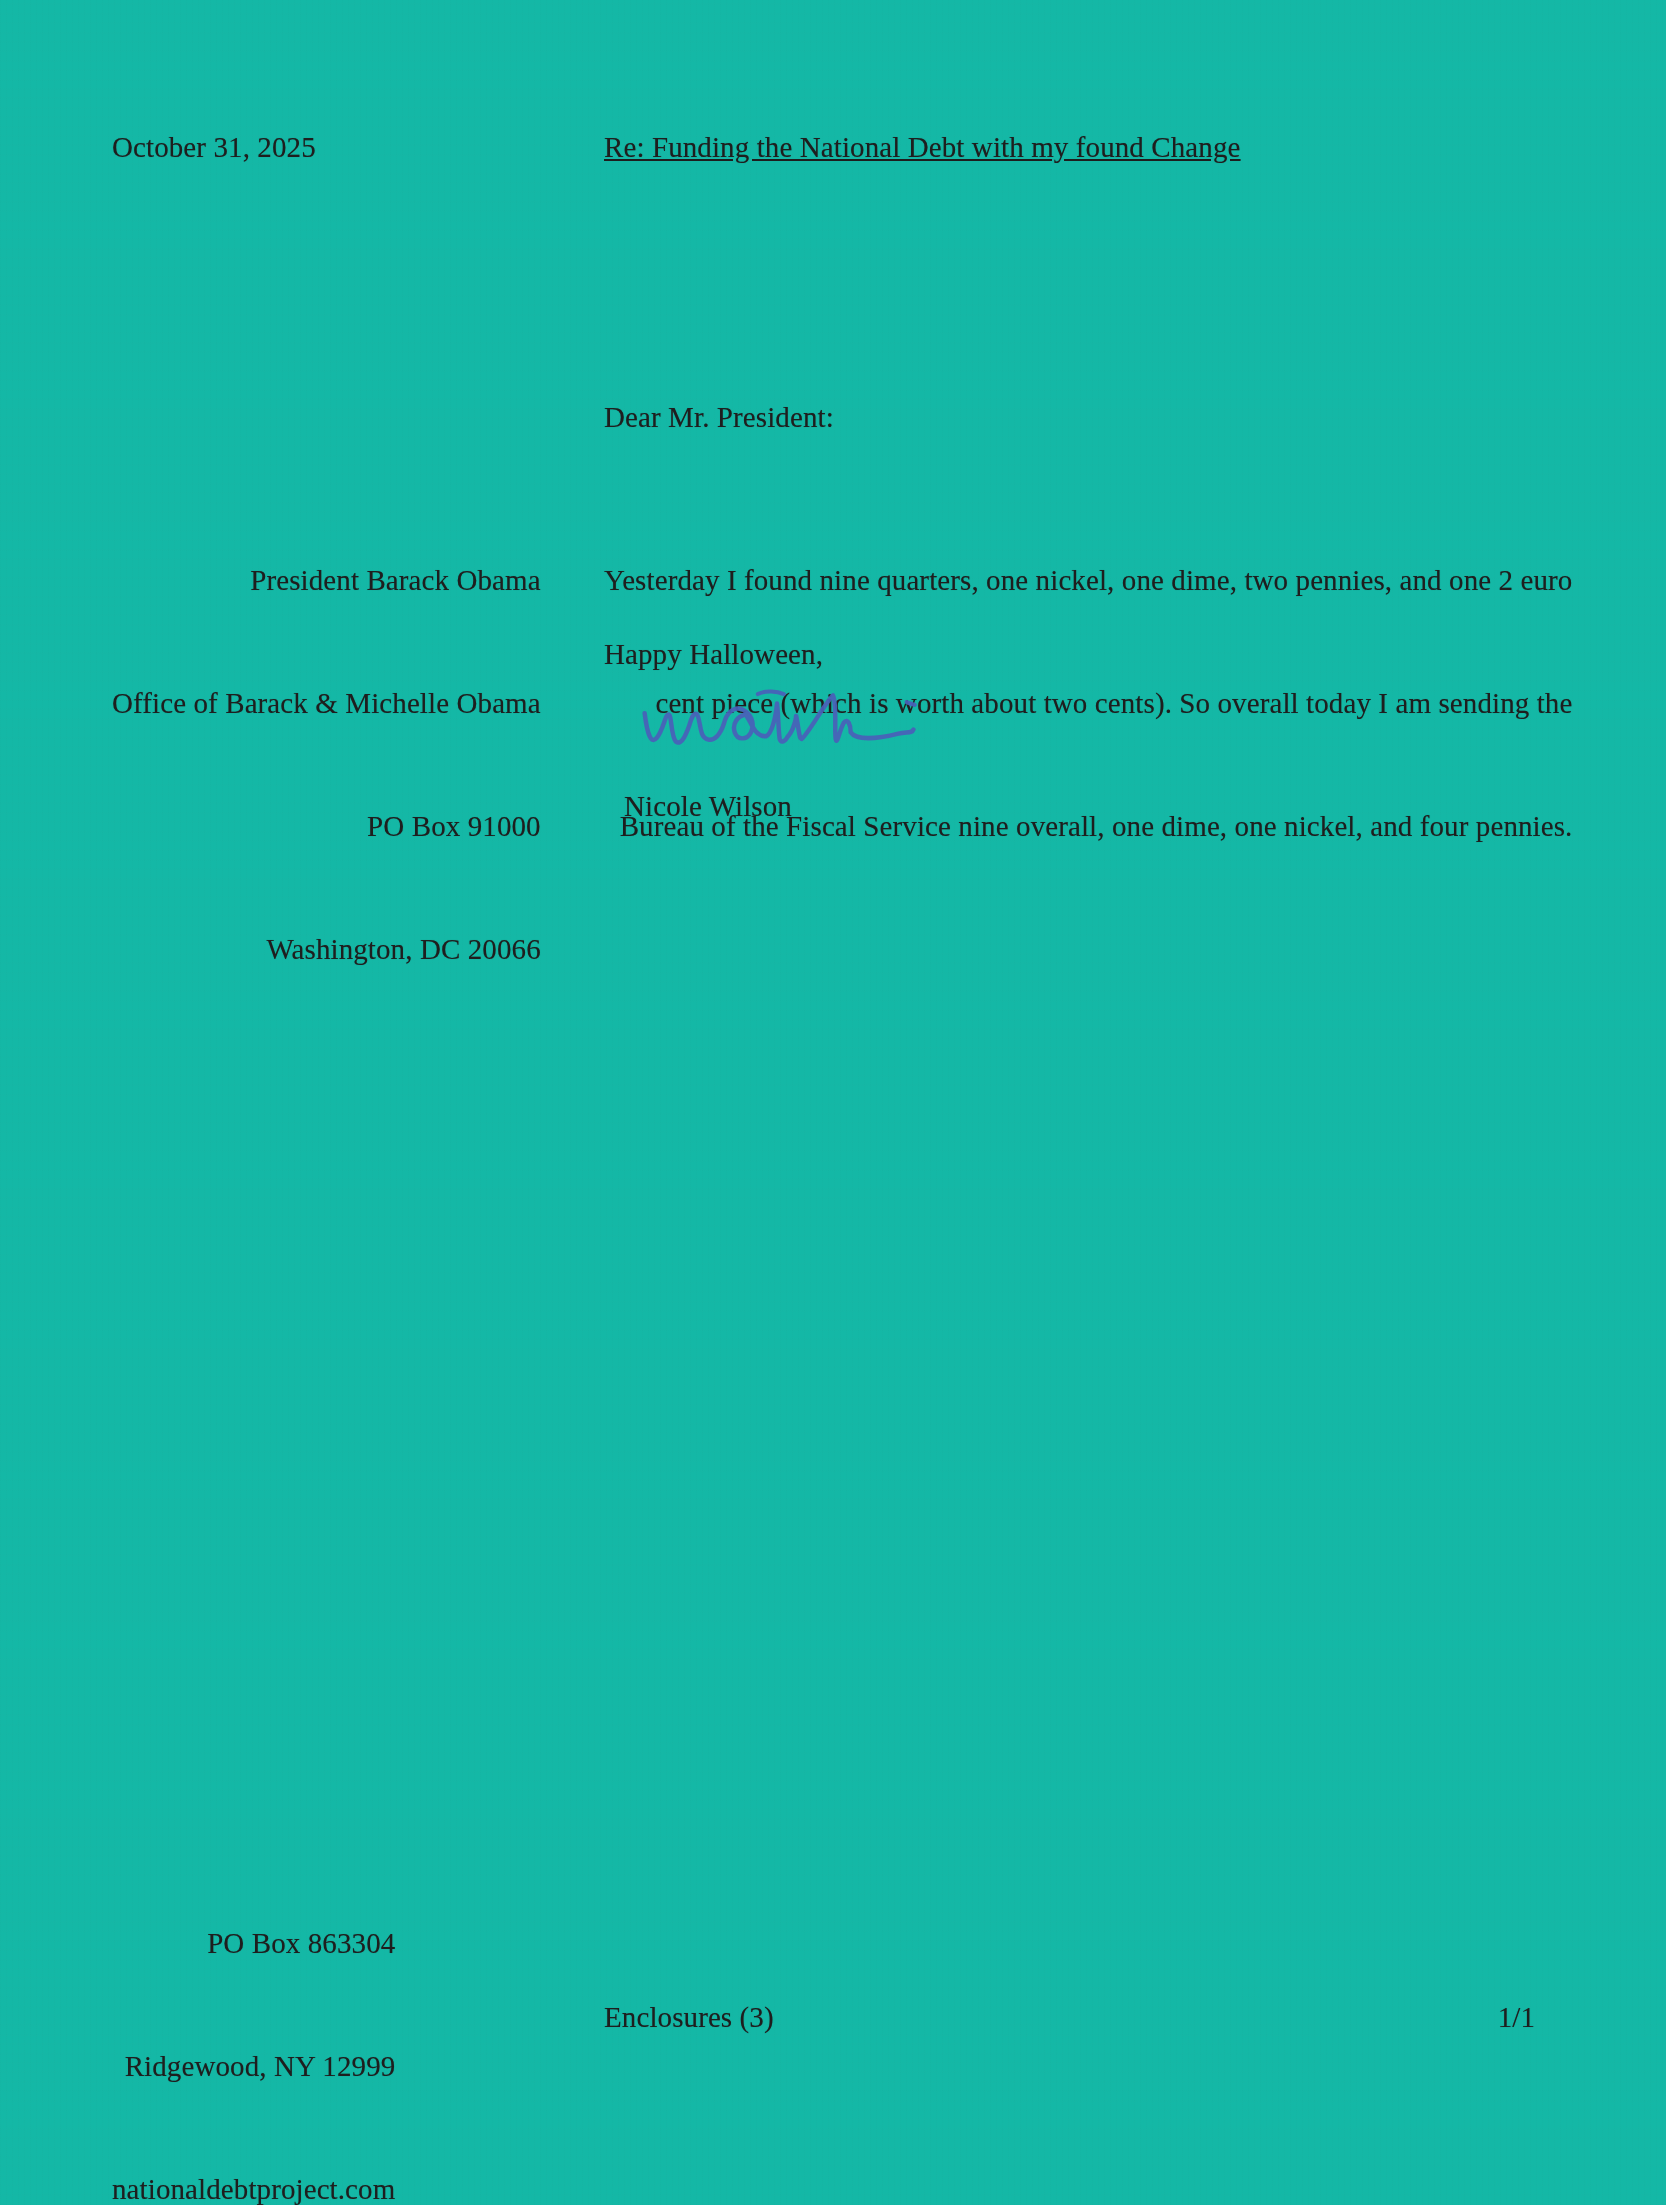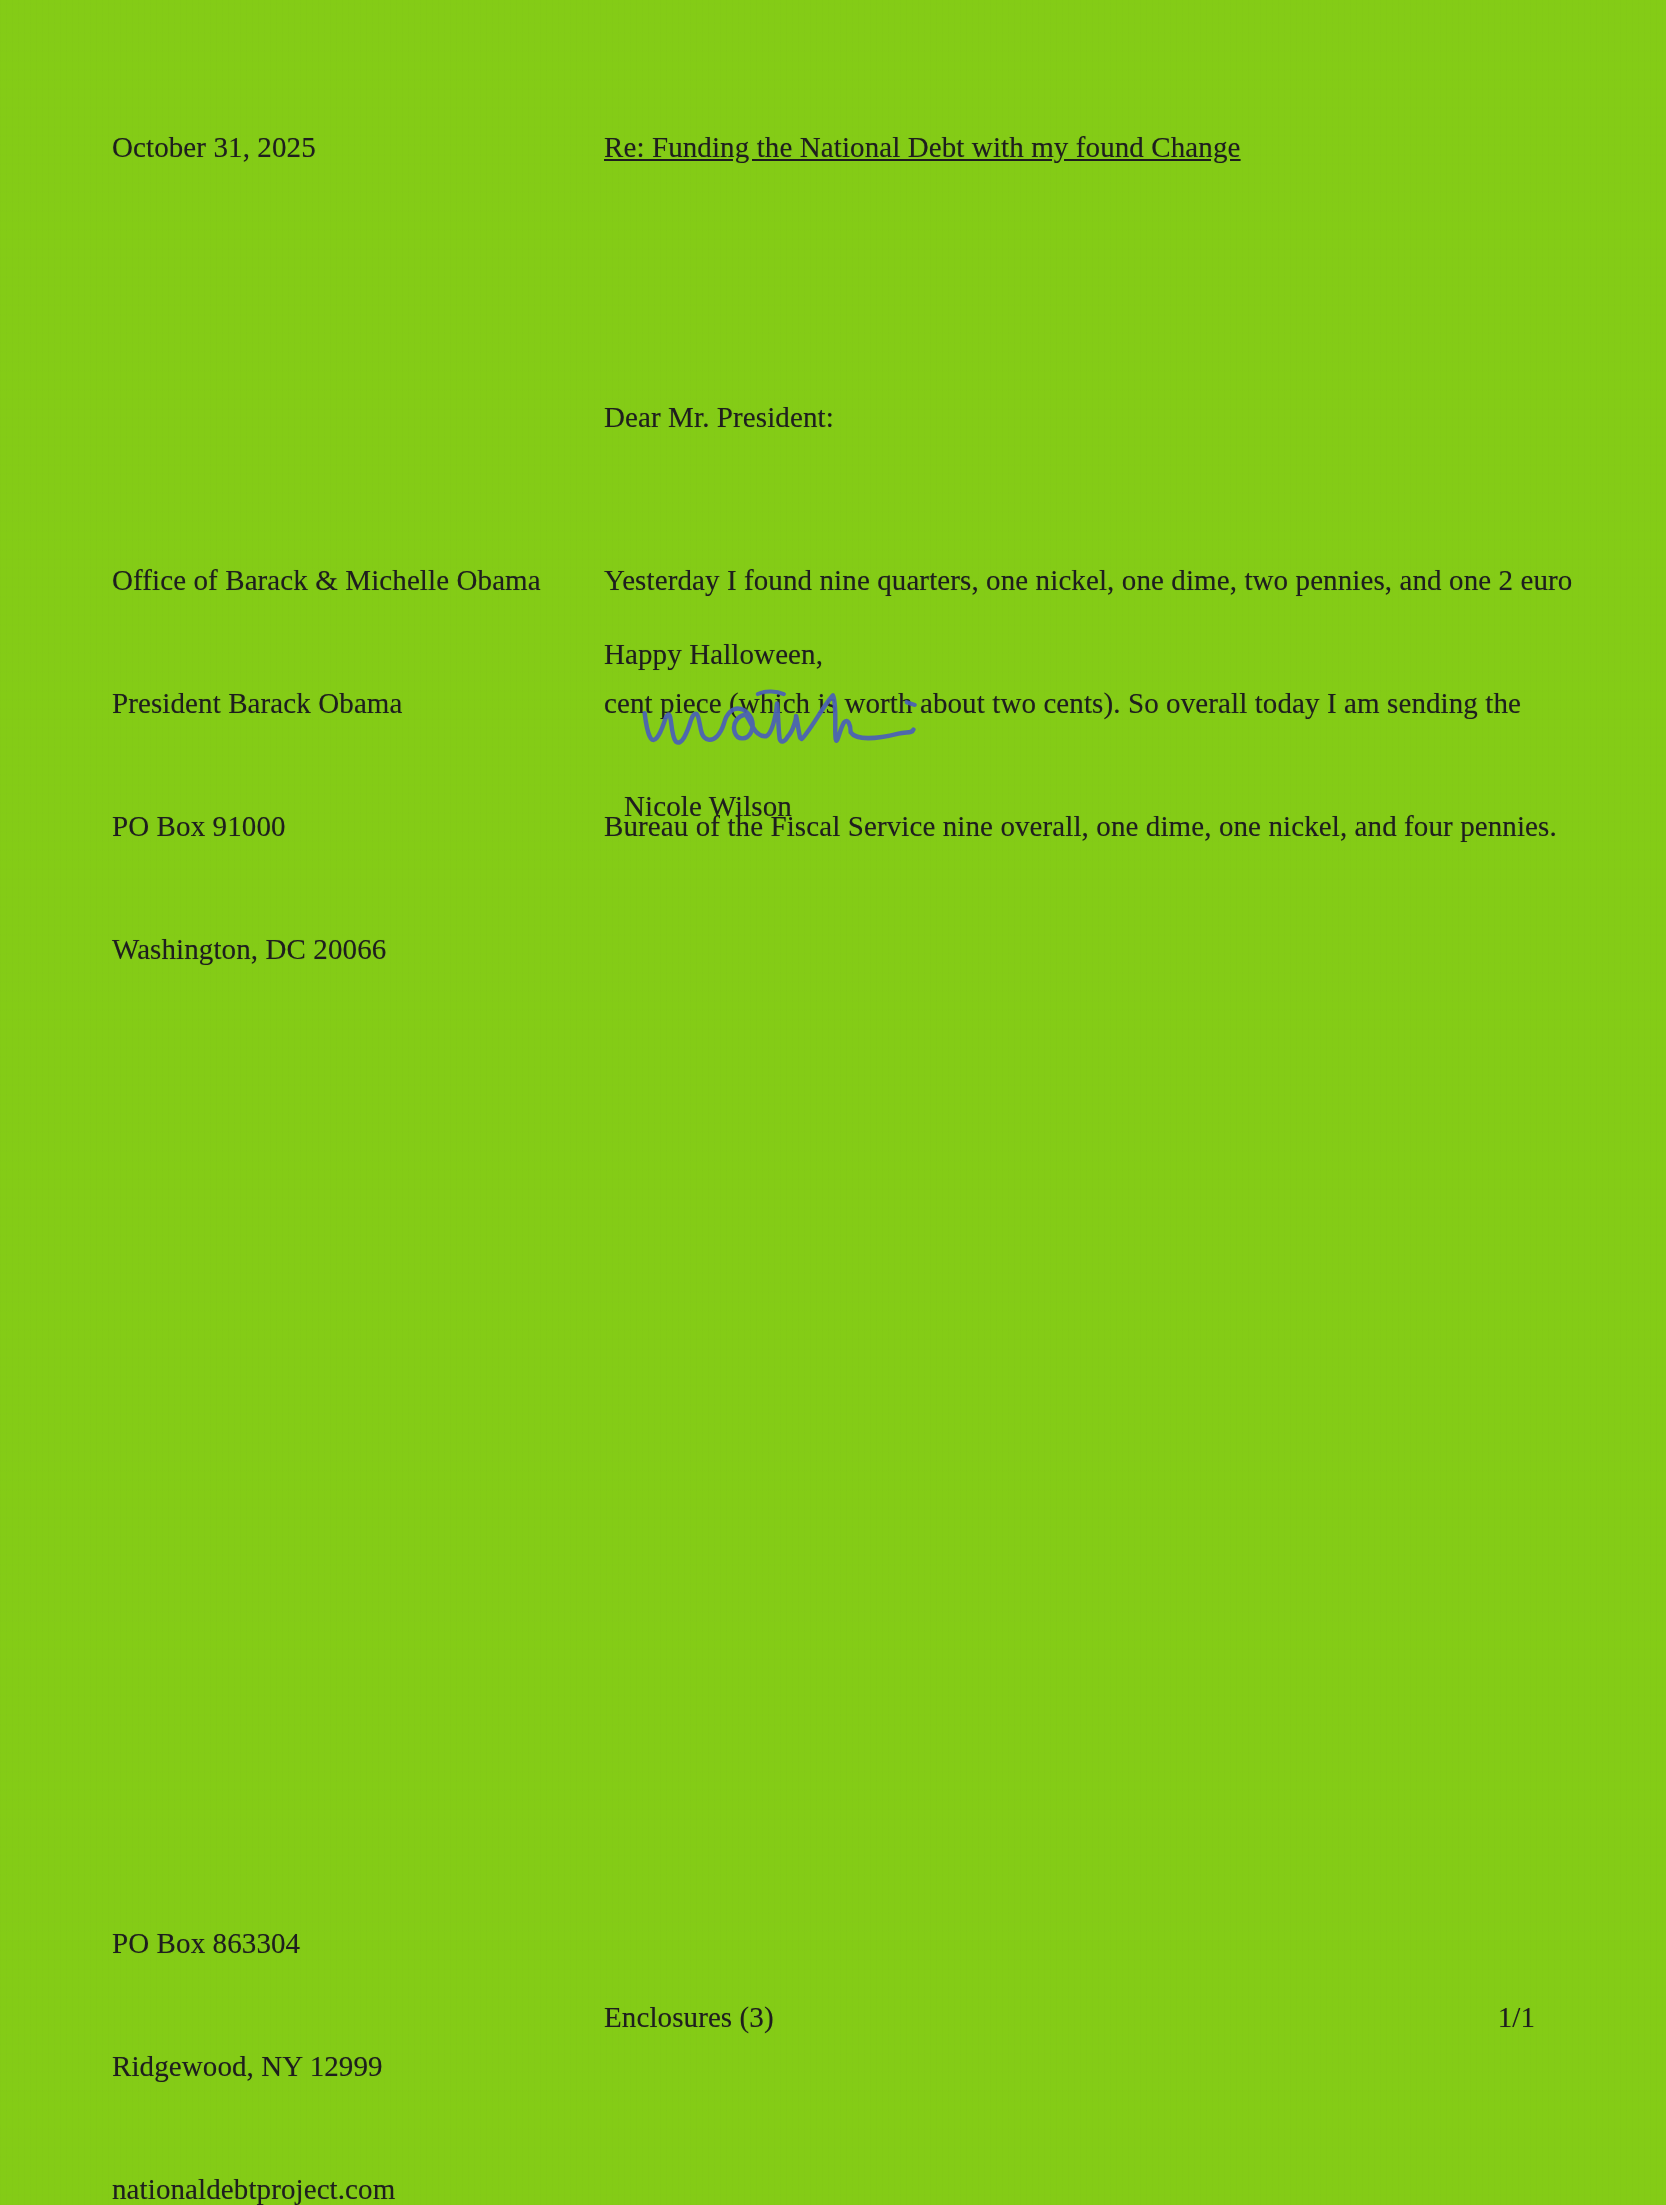--- a/index.html
+++ b/index.html
@@ -4,24 +4,25 @@
 <style>
   html, body {
     margin: 0;
     padding: 0;
     background: #ffffff;
   }
   .page {
     position: relative;
     width: 1667px;
     height: 2205px;
-    background: #84cc16;
+    background: #14b8a6;
     overflow: hidden;
     font-family: "Liberation Serif", serif;
     color: #1e1e1e;
+    text-align: right;
   }
   
   .scan-noise {
     position: absolute;
     inset: 0;
     background:
       repeating-linear-gradient(90deg, rgba(60,60,60,0.012) 0 1.3px, rgba(0,0,0,0) 1.3px 6px),
       repeating-linear-gradient(0deg, rgba(120,110,100,0.008) 0 2px, rgba(0,0,0,0) 2px 9.4px);
     pointer-events: none;
   }
@@ -55,22 +56,22 @@
 </head>
 <body>
 
 <div class="page">
   <div class="scan-noise"></div>
 
   <div class="txt date">October 31, 2025</div>
   <div class="txt subject">Re: Funding the National Debt with my found Change</div>
 
   <div class="txt block recipient">
+    <div>President Barack Obama</div>
     <div>Office of Barack &amp; Michelle Obama</div>
-    <div>President Barack Obama</div>
     <div>PO Box 91000</div>
     <div>Washington, DC 20066</div>
   </div>
 
   <div class="txt salutation">Dear Mr. President:</div>
 
   <div class="txt block body-par">
     <div>Yesterday I found nine quarters, one nickel, one dime, two pennies, and one 2 euro</div>
     <div>cent piece (which is worth about two cents). So overall today I am sending the</div>
     <div>Bureau of the Fiscal Service nine overall, one dime, one nickel, and four pennies.</div>

